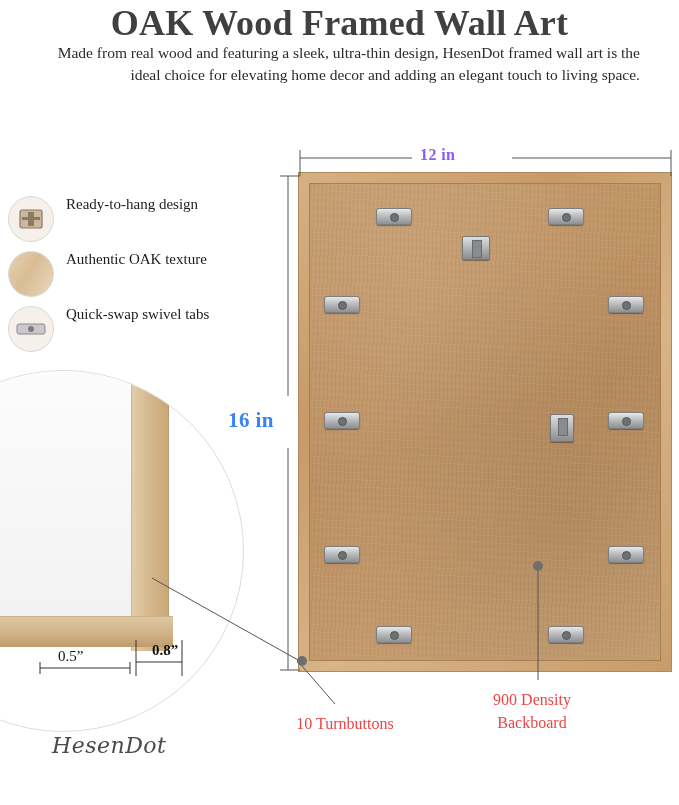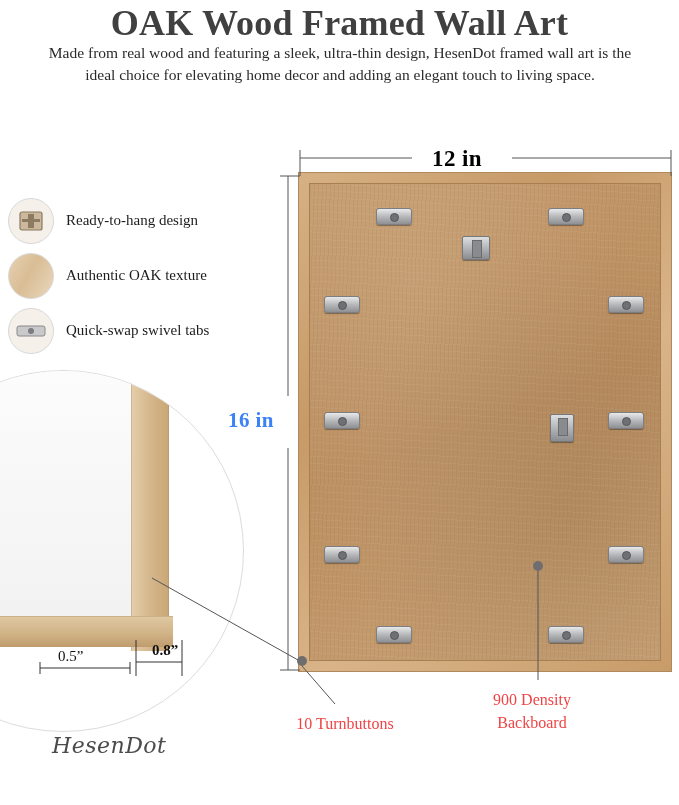--- a/index.html
+++ b/index.html
@@ -31,36 +31,36 @@
     font-size: 36px;
     font-weight: bold;
     letter-spacing: 0.2px;
     color: #404040;
   }
   .subtitle {
     position: absolute;
     top: 42px;
     left: 40px;
     width: 600px;
-    text-align: center;
+    text-align: right;
     font-size: 15.5px;
     line-height: 22px;
     color: #2b2b2b;
   }
 
   
   .features {
     position: absolute;
     left: 8px;
     top: 196px;
     width: 262px;
   }
   .feature {
     display: flex;
-    align-items: center;
+    align-items: flex-start;
     height: 49px;
     margin-bottom: 6px;
   }
   .feature-badge {
     width: 44px;
     height: 44px;
     border-radius: 50%;
     border: 1px solid #d8d8d8;
     background: #f5f1ea;
     display: flex;
@@ -77,25 +77,25 @@
     margin-left: 12px;
     font-size: 15px;
     color: #1c1c1c;
     white-space: nowrap;
   }
 
   
   .dim-top {
     position: absolute;
     top: 146px;
-    left: 432px;
-    font-size: 23px;
+    left: 420px;
+    font-size: 16px;
     font-weight: bold;
     letter-spacing: 0.4px;
-    color: #000000;
+    color: #8b5cf6;
   }
   .dim-side {
     position: absolute;
     top: 408px;
     left: 228px;
     font-size: 21px;
     font-weight: bold;
     letter-spacing: 0.4px;
     color: #3b82f6;
   }

